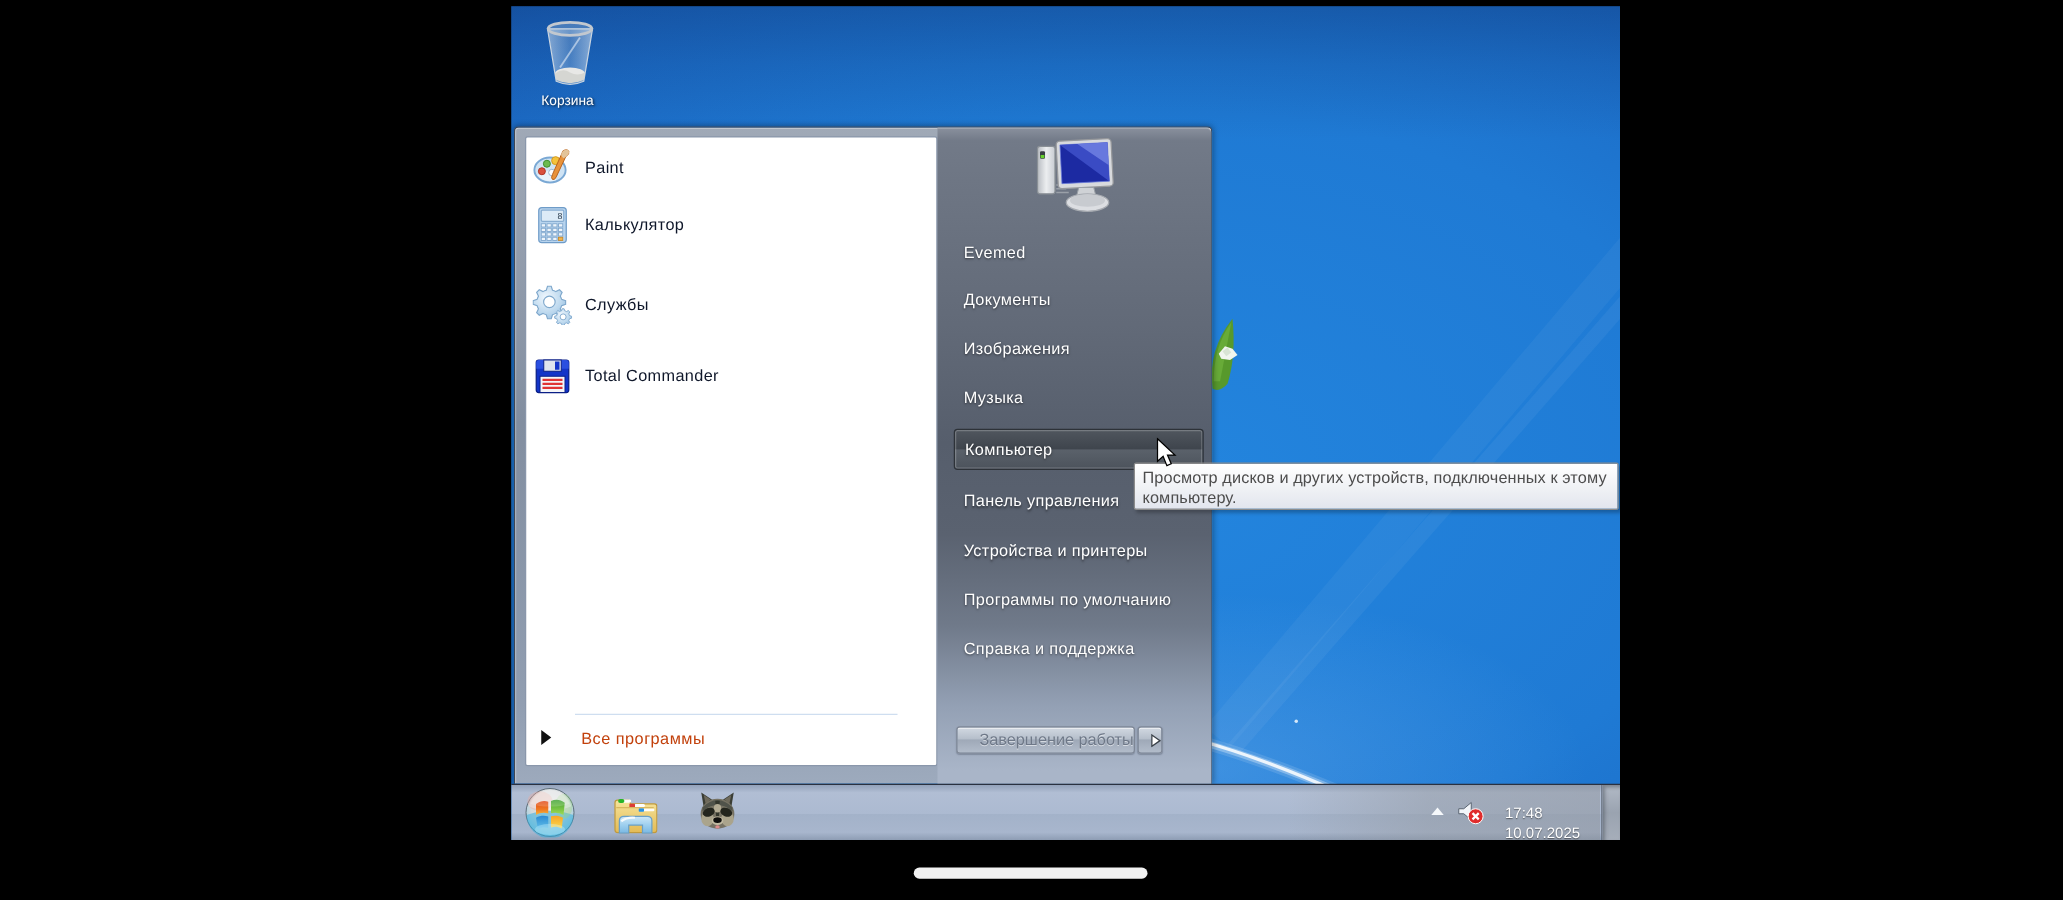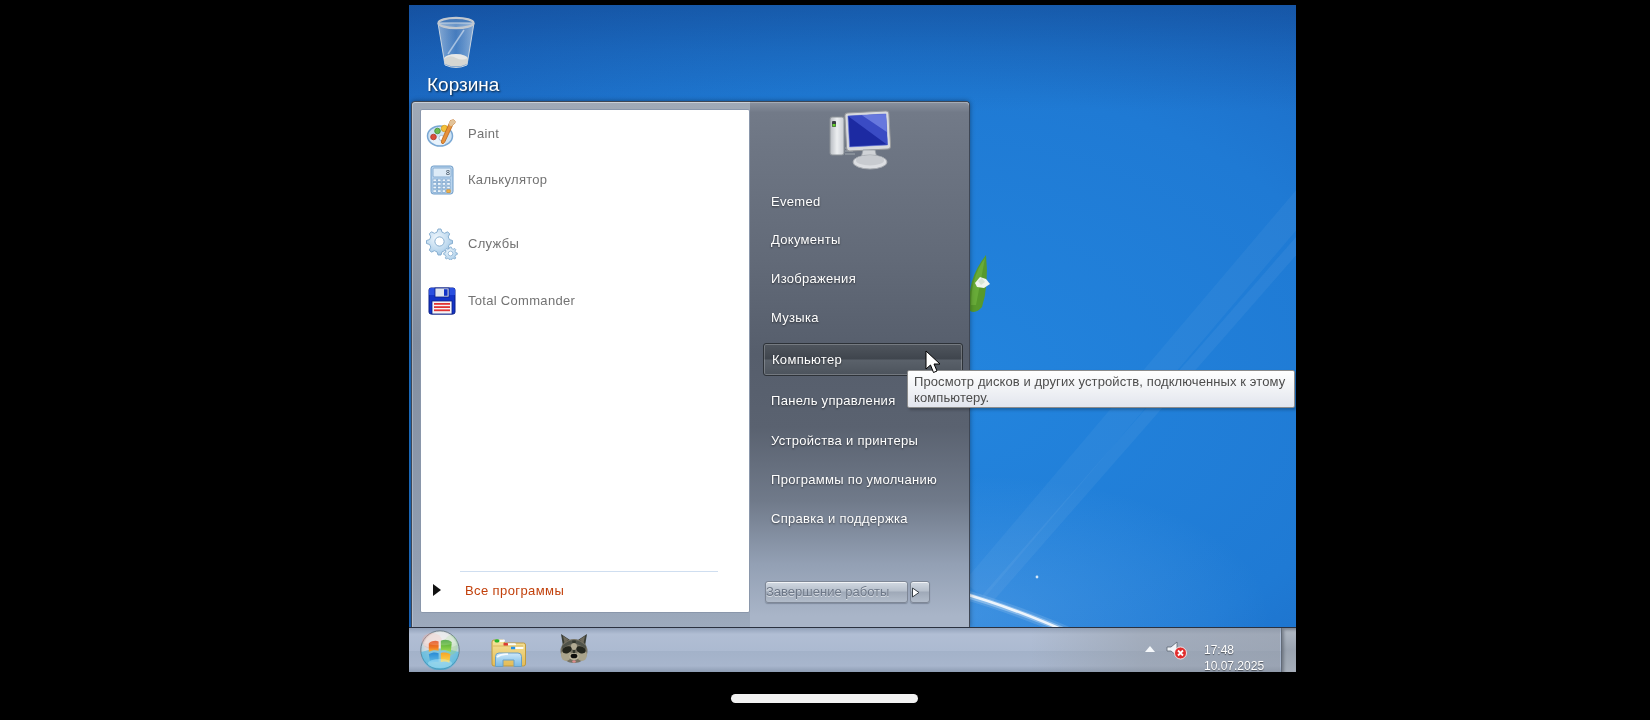--- a/index.html
+++ b/index.html
@@ -24,40 +24,40 @@
   box-shadow:0 0 5px rgba(0,0,0,0.4), inset 0 1px 0 rgba(255,255,255,0.45), inset 1px 0 0 rgba(255,255,255,0.25), inset -1px 0 0 rgba(255,255,255,0.25);
 }
 #leftpanel { position:absolute; left:8px; top:7px; width:330px; height:504px;
   background:#fff; border:1px solid #8a97ab; border-radius:2px; }
 #rightpanel { position:absolute; left:338px; top:0; width:219px; height:525px;
   border-radius:0 4px 0 0;
   background:linear-gradient(180deg, #8a919e 0%, #727a88 2%, #6e7684 8%, #626a78 30%, #565e6c 48%, #5a6270 62%, #707a8a 76%, #93a0b4 88%, #a9b5c8 98%);
   box-shadow:inset 0 1px 0 rgba(255,255,255,0.25); }
 .litem { position:absolute; left:0; width:328px; height:40px; }
 .litem .ic { position:absolute; left:5px; top:4px; width:32px; height:32px; }
-.litem .tx { position:absolute; left:47px; top:12px; font-size:13px; letter-spacing:0.3px; color:#737373; }
+.litem .tx { position:absolute; left:47px; top:12px; font-size:13px; letter-spacing:0.3px; color:#0f172a; }
 .ritem { position:absolute; left:21px; font-size:13px; letter-spacing:0.3px; color:#fff; text-shadow:0 1px 2px rgba(0,0,0,0.55); white-space:nowrap; }
 #computeritem { position:absolute; left:13px; top:241px; width:200px; height:33px;
   border-radius:3px; border:1px solid #2d3238;
   background:linear-gradient(180deg, #50565e 0%, #3f454d 48%, #5a616a 52%, #4c535c 100%);
   box-shadow:inset 0 0 0 1px rgba(255,255,255,0.22); }
 #shutdown { position:absolute; left:353px; top:479px; white-space:nowrap; }
 .btn { display:inline-block; height:22px; border:1px solid #7e8796; border-radius:3px;
   background:linear-gradient(180deg,#d2d9e2 0%, #b6bfcb 45%, #9fa9b8 50%, #b2bcca 100%);
   box-shadow:inset 0 1px 0 rgba(255,255,255,0.7), 0 1px 1px rgba(60,70,85,0.35);
-  color:#6e7888; font-size:13px; line-height:20px; text-align:left; text-shadow:0 1px 0 rgba(255,255,255,0.55);
+  color:#6e7888; font-size:13px; line-height:20px; text-align:right; text-shadow:0 1px 0 rgba(255,255,255,0.55);
   vertical-align:top; }
 
 #tooltip { position:absolute; left:498px; top:365px; width:388px; height:38px;
   background:linear-gradient(180deg,#ffffff,#eef0f4 60%, #e2e5ee);
   border:1px solid #8c8c8c; border-radius:2px; box-shadow:2px 2px 3px rgba(0,0,0,0.25);
   font-size:13px; letter-spacing:0.1px; color:#4d4d4d; line-height:15.5px; padding:3px 0 0 6px; }
 
 #bin { position:absolute; left:18px; top:11px; width:54px; text-align:center; }
-#binlabel { color:#fff; font-size:19px; text-shadow:1px 1px 2px rgba(0,0,0,0.75); margin-top:0px; }
+#binlabel { color:#fff; font-size:11px; text-shadow:1px 1px 2px rgba(0,0,0,0.75); margin-top:0px; }
 #homebar { position:absolute; left:731px; top:694px; width:187px; height:9px; border-radius:5px; background:#f2f2f2; }
 </style>
 </head>
 <body>
 <div id="desktop">
 
   <svg style="position:absolute;left:0;top:0" width="887" height="667" viewBox="0 0 887 667">
     <path d="M 565 585 L 900 190" stroke="rgba(255,255,255,0.045)" stroke-width="26" fill="none"></path>
     <path d="M 578 594 L 895 232" stroke="rgba(255,255,255,0.05)" stroke-width="12" fill="none"></path>
     <path d="M 550 588 Q 600 602 662 628" stroke="rgba(255,255,255,0.12)" stroke-width="10" fill="none"></path>

